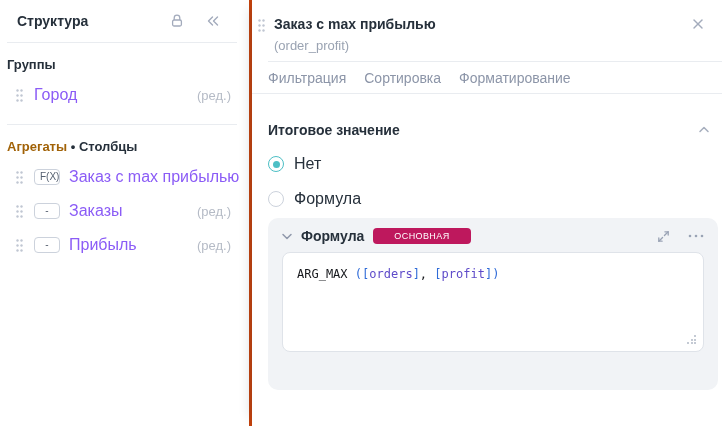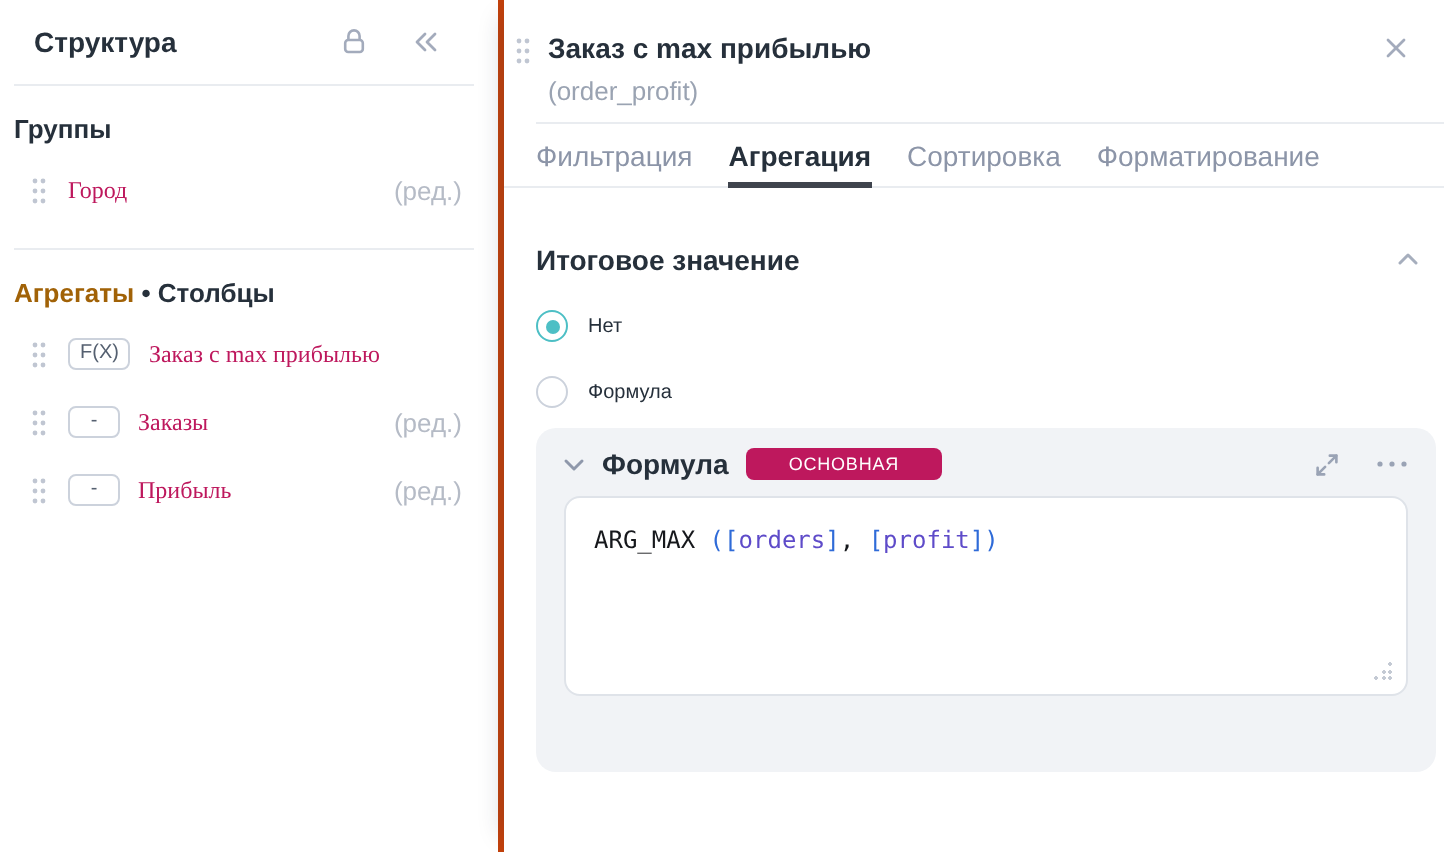--- a/index.html
+++ b/index.html
@@ -16,21 +16,21 @@
   .sb-header { height:42px; display:flex; align-items:center; padding:0 28px 0 17px; }
   .sb-title { font-size:14px; font-weight:700; flex:1; }
   .sb-header .icon-btn { cursor:pointer; margin-left:20px; }
   .divider-h { height:1px; background:#e9ecf0; margin:0 12px 0 7px; }
   .sb-section { padding:0 18px 0 7px; }
   .sb-section-title { font-size:13px; font-weight:700; margin:14px 0 8px; }
   .muted-part { color:#a16207; }
   .sb-row { display:flex; align-items:center; height:30px; margin-top:4px; cursor:pointer; }
   .sb-row:first-of-type { margin-top:6px; }
   .drag-dots { flex-shrink:0; margin:0 11px 0 9px; cursor:grab; }
-  .sb-row .row-label { font-size:12px; color:#be185d; white-space:nowrap;font-family:Liberation Serif, serif; }
+  .sb-row .row-label { font-size:16px; color:#8b5cf6; white-space:nowrap; }
   .sb-row .row-edit { margin-left:auto; color:#b5bbc6; font-size:13px; cursor:pointer; }
   .agg-badge {
     display:inline-block; min-width:26px; text-align:center;
     border:1px solid #ccd2dc; border-radius:4px; color:#556070;
     font-size:10px; line-height:14px; padding:0 5px; margin-right:9px;
     background:#fff; cursor:pointer;
   }
   .mt14 { margin-top:14px; }
 
   
@@ -53,21 +53,21 @@
   .p-body { padding-left:16px; }
   .section-header { display:flex; align-items:center; margin-top:28px; }
   .section-title { font-size:14px; font-weight:700;text-align:center; }
   .section-header .icon-btn { margin-left:auto; margin-right:12px; cursor:pointer; }
 
   .radio-row { display:flex; align-items:center; margin-top:17px; cursor:pointer; }
   .radio { width:16px; height:16px; border-radius:50%; border:1.5px solid #ccd2dc;
            display:flex; align-items:center; justify-content:center; background:#fff; }
   .radio.checked { border-color:#4dbfc5; }
   .radio.checked::after { content:""; width:7px; height:7px; border-radius:50%; background:#4dbfc5; }
-  .radio-label { margin-left:10px; font-size:10px; }
+  .radio-label { margin-left:10px; font-size:16px; }
 
   .formula-card { margin:10px 4px 0 0; background:#f1f3f6; border-radius:10px; height:172px; }
   .fc-header { display:flex; align-items:center; padding:10px 14px 8px 13px; }
   .fc-chevron { cursor:pointer; margin-right:8px; }
   .fc-title { font-size:14px; font-weight:700; }
   .badge-main { margin-left:9px; background:#be185d; color:#fff; font-size:9px;
                 font-weight:400; letter-spacing:.4px; padding:3px 21px; border-radius:4px; }
   .fc-actions { margin-left:auto; display:flex; align-items:center; gap:17px; }
   .fc-actions .icon-btn { cursor:pointer; }
 
@@ -220,21 +220,20 @@
       <svg width="12" height="12" viewBox="0 0 12 12" stroke="#a3abbc" stroke-width="1.4" stroke-linecap="round">
         <path d="M2 2 L10 10"></path>
           <path d="M10 2 L2 10"></path>
       </svg>
     </span>
   </div>
   <div class="p-divider"></div>
 
   <div class="tabs">
     <div class="tab">Фильтрация</div>
-    <div class="tab active">Агрегация</div>
     <div class="tab">Сортировка</div>
     <div class="tab">Форматирование</div>
   </div>
 
   <div class="p-body">
 
     <div class="section-header">
       <span class="section-title">Итоговое значение</span>
       <span class="icon-btn">
         <svg width="12" height="12" viewBox="0 0 12 12" fill="none" stroke="#a6aebd" stroke-width="1.5" stroke-linecap="round" stroke-linejoin="round">

